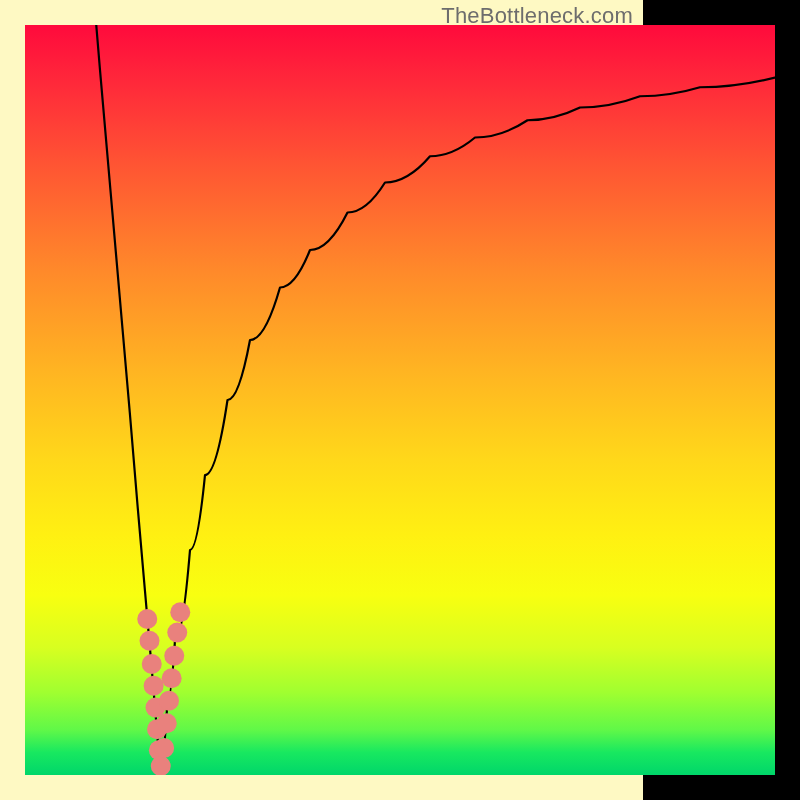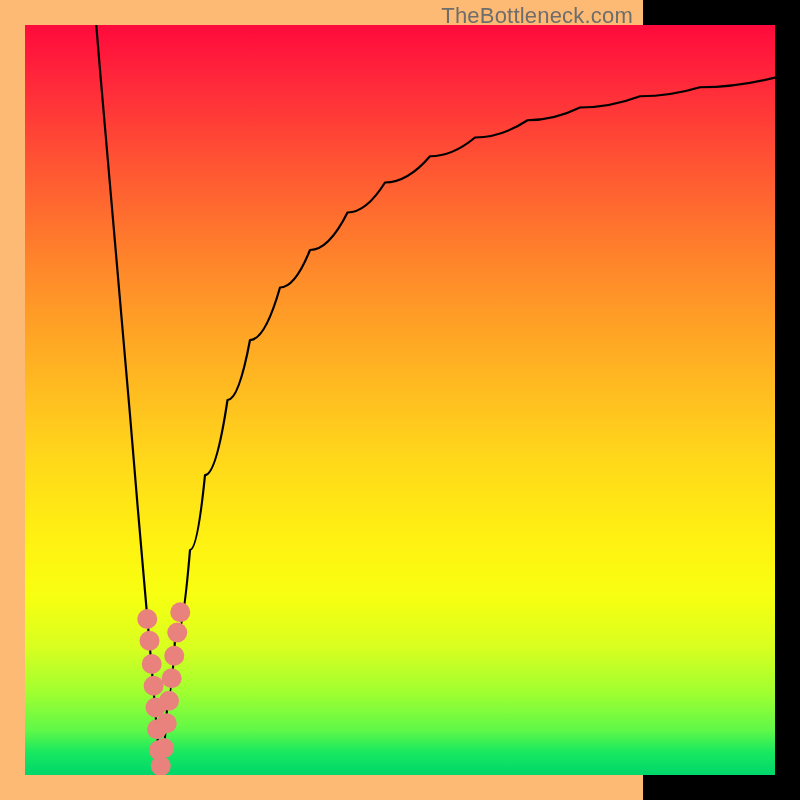--- a/index.html
+++ b/index.html
@@ -8,21 +8,21 @@
     width: 800px;
     height: 800px;
     overflow: hidden;
     background: #000;
     font-family: Arial, Helvetica, sans-serif;
   }
   .frame {
     position: relative;
     width: 643px;
     height: 800px;
-    background: #fdba74;
+    background: #fef9c3;
   }
   .plot-area {
     position: absolute;
     left: 25px;
     top: 25px;
     width: 750px;
     height: 750px;
     background: linear-gradient(to bottom,
       #ff0a3c 0%,
       #ff2a3a 8%,

